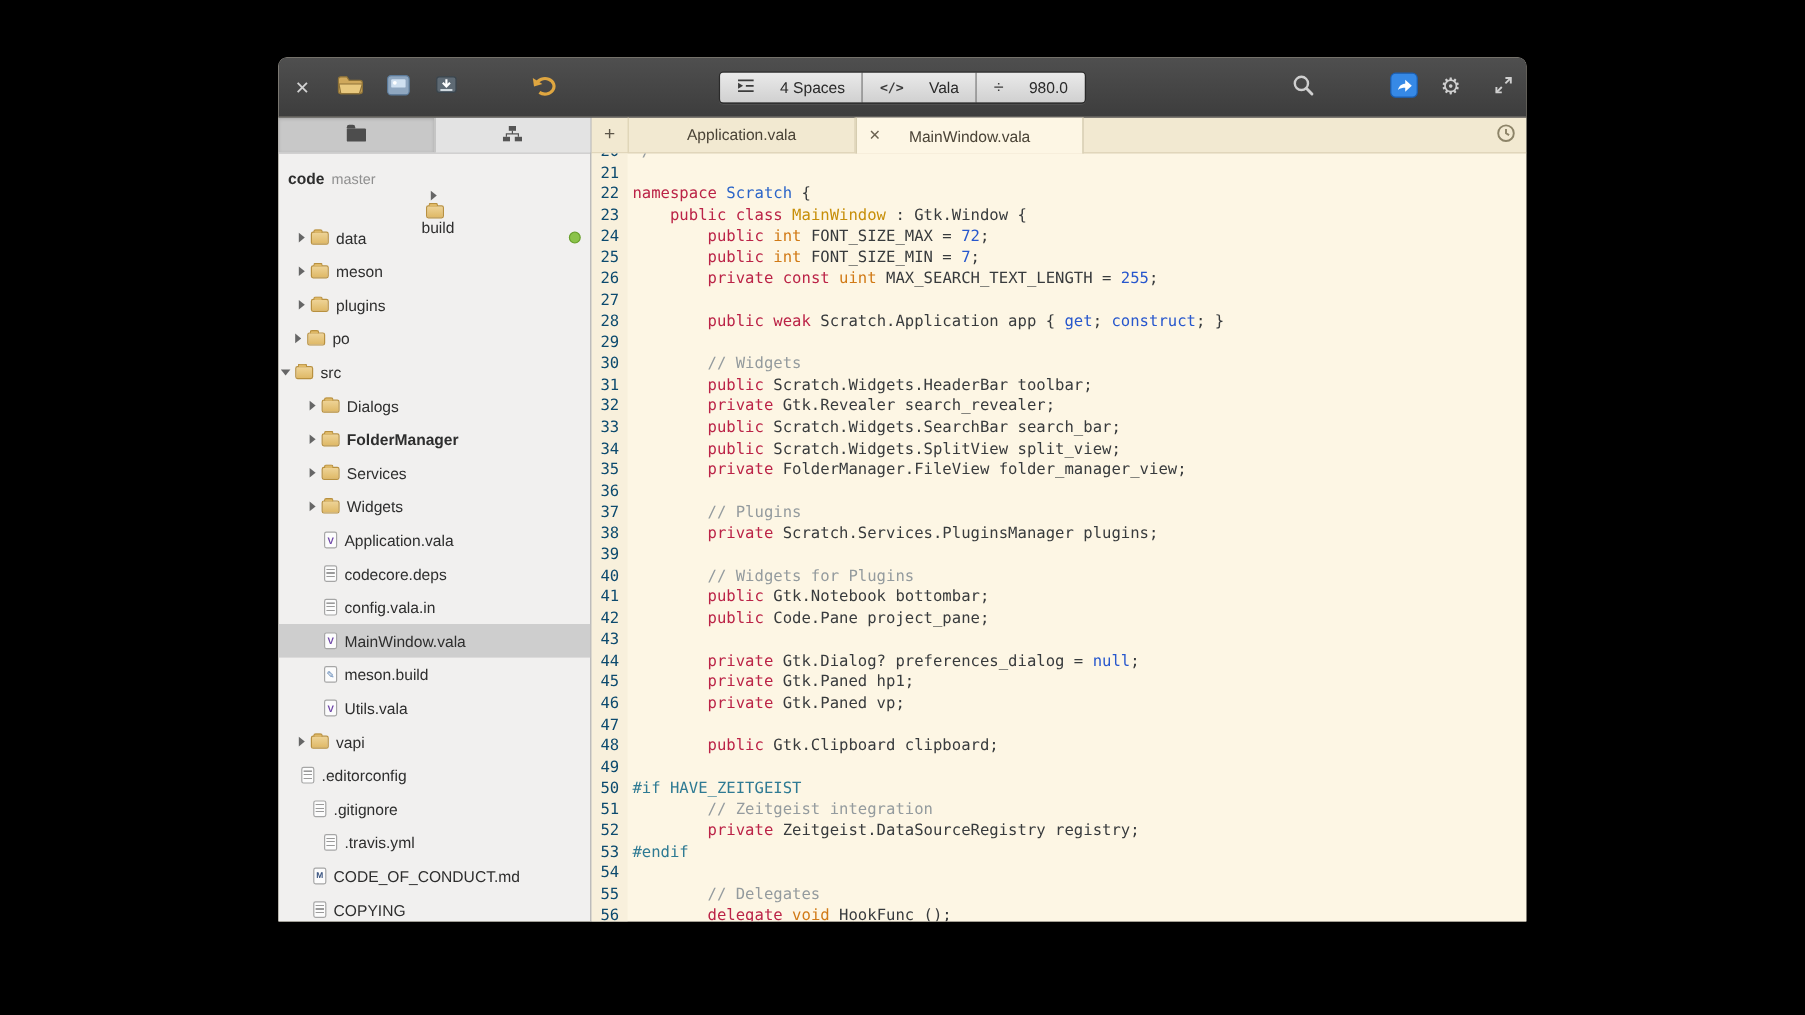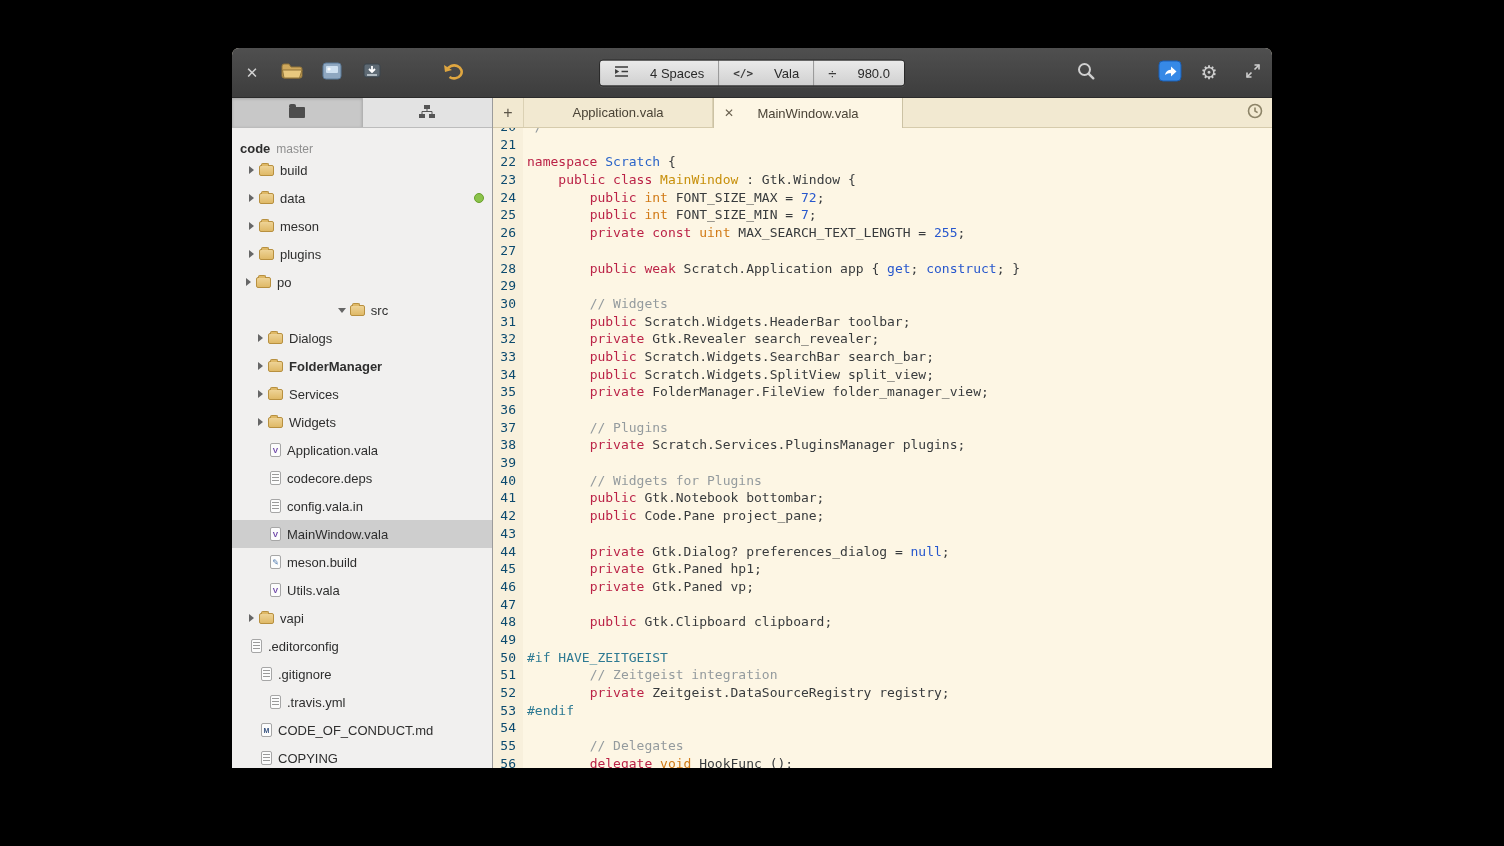--- a/index.html
+++ b/index.html
@@ -207,21 +207,21 @@
               </svg>
             </span>
           </button>
         </div>
         <div class="tree">
           <div class="project-row">
             <span class="project-name">code</span>
             <span class="branch">master</span>
           </div>
 
-        <div class="tree-row" style="padding-left: 13px;">
+        <div class="tree-row" style=" flex-direction: column;">
               <span class="expander collapsed"></span>
               <span class="folder-icon"></span>
               <span class="tree-label">build</span>
             </div>
             <div class="tree-row" style="padding-left: 13px;">
               <span class="expander collapsed"></span>
               <span class="folder-icon"></span>
               <span class="tree-label">data</span>
               <span class="green-dot"></span>
             </div>
@@ -233,21 +233,21 @@
             <div class="tree-row" style="padding-left: 13px;">
               <span class="expander collapsed"></span>
               <span class="folder-icon"></span>
               <span class="tree-label">plugins</span>
             </div>
             <div class="tree-row" style="padding-left: 10px;">
               <span class="expander collapsed"></span>
               <span class="folder-icon"></span>
               <span class="tree-label">po</span>
             </div>
-            <div class="tree-row" style=" justify-content: center;">
+            <div class="tree-row" style="">
               <span class="expander expanded"></span>
               <span class="folder-icon"></span>
               <span class="tree-label">src</span>
             </div>
             <div class="tree-row" style="padding-left: 22px;">
               <span class="expander collapsed"></span>
               <span class="folder-icon"></span>
               <span class="tree-label">Dialogs</span>
             </div>
             <div class="tree-row" style="padding-left: 22px; font-weight: bold;">

